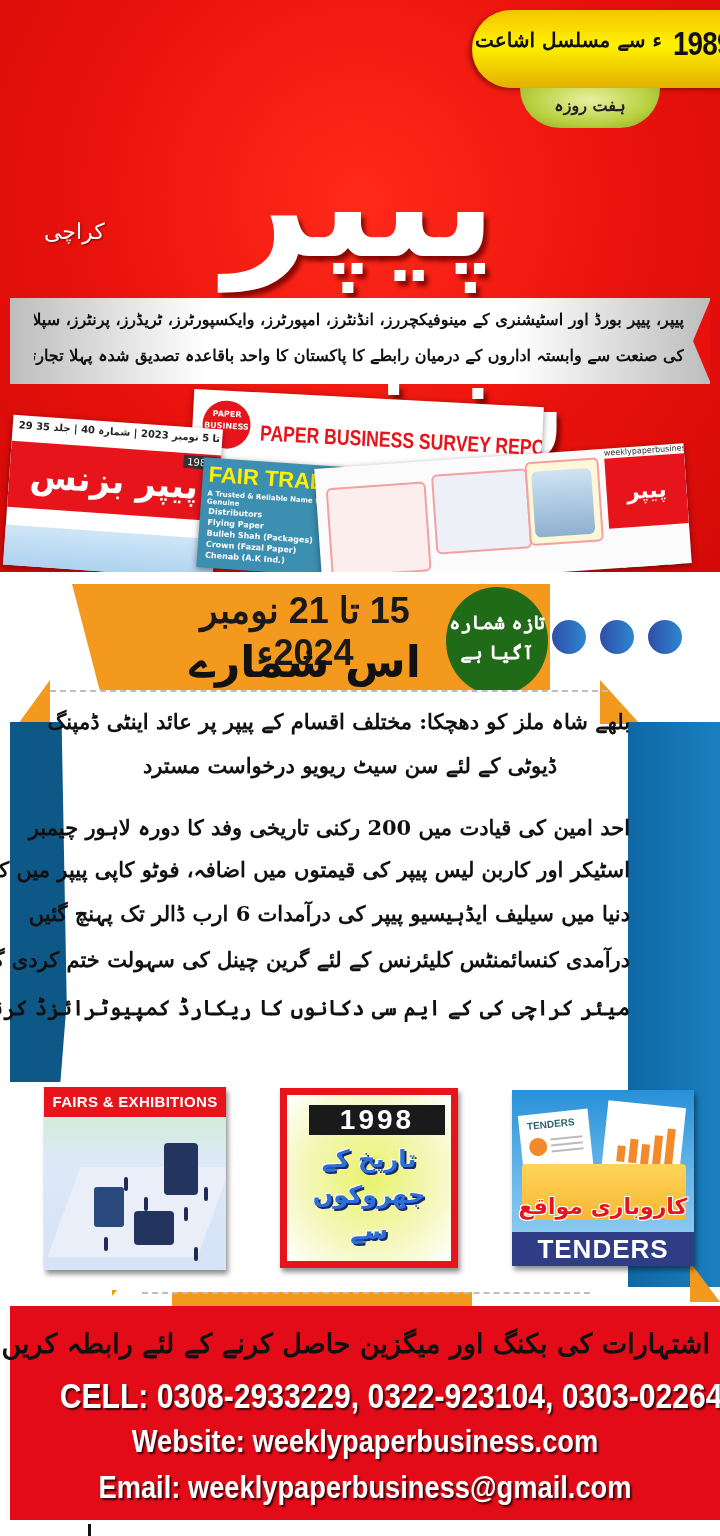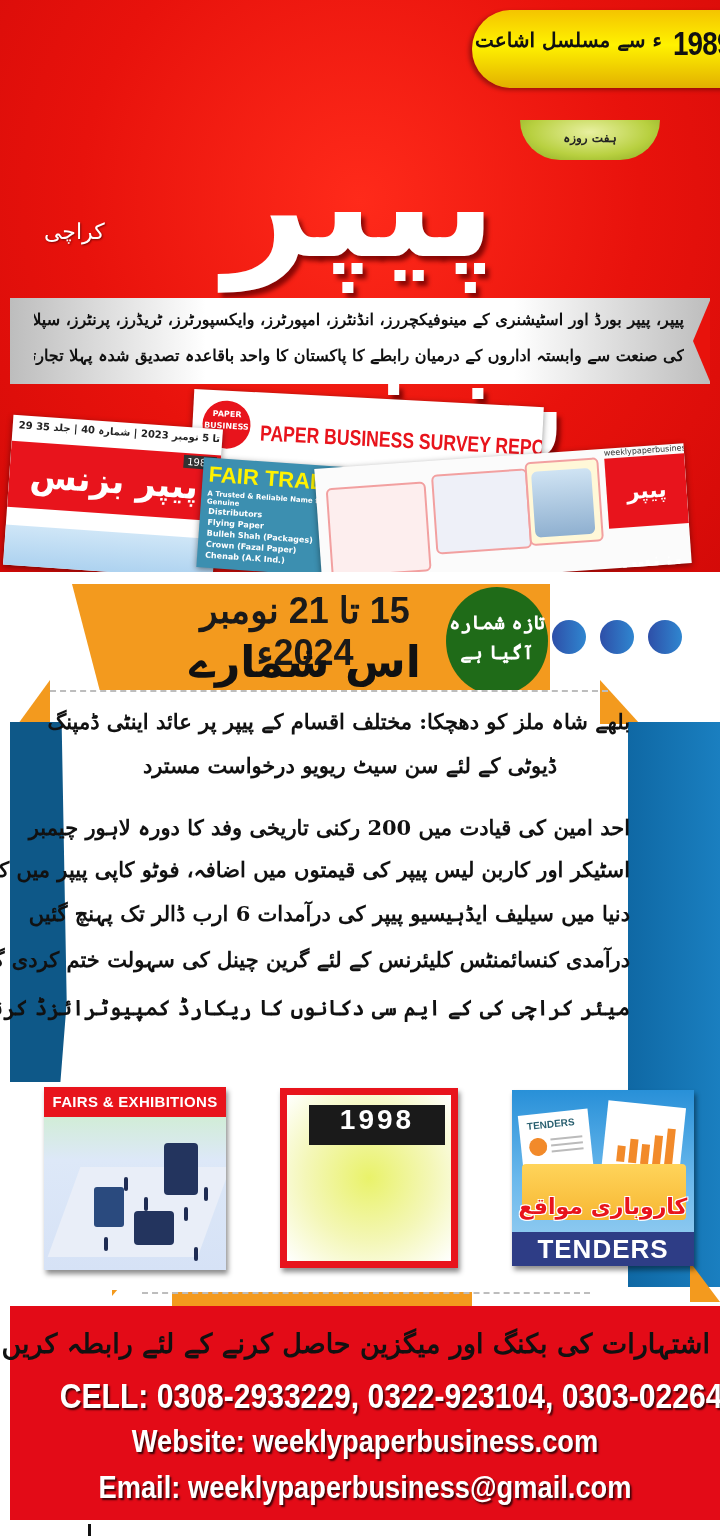--- a/index.html
+++ b/index.html
@@ -35,23 +35,22 @@
   }
   .since-label {
     position: absolute; right: 84px; top: 18px; direction: rtl;
     font-family: "DejaVu Serif", serif; font-weight: bold; font-size: 20px; color: #111;
   }
   .weekly-badge {
     position: absolute; left: 520px; top: 88px; width: 140px; height: 40px;
     background: radial-gradient(ellipse at 50% 30%, #e8f0a0 0%, #b8d040 60%, #8aa820 100%);
     border-radius: 0 0 70px 70px;
     text-align: center; direction: rtl;
-    font-family: "DejaVu Serif", serif; font-weight: bold; font-size: 12px; color: #222;
+    font-family: "DejaVu Serif", serif; font-weight: bold; font-size: 16px; color: #222;
     line-height: 36px;
-    margin-top: 32px;
   }
   .title-main {
     position: absolute; left: 30px; top: 104px; width: 660px; height: 200px;
     direction: rtl; text-align: center;
     font-family: "DejaVu Sans", sans-serif; font-weight: bold; font-size: 150px;
     color: #ffffff; line-height: 200px; letter-spacing: -4px;
     text-shadow: 4px 5px 4px rgba(110,0,0,0.8);
   }
   .title-city {
     position: absolute; left: 44px; top: 184px; direction: rtl;
@@ -161,21 +160,21 @@
   .tile-fairs .bar { position: absolute; left: 0; top: 0; width: 100%; height: 30px; background: #e8141c; color: #fff; font-family: "Liberation Sans", sans-serif; font-weight: bold; font-size: 15px; text-align: center; line-height: 30px; letter-spacing: 0.3px; }
   .tile-fairs .urdu { position: absolute; right: 54px; top: 34px; direction: rtl; font-family: "DejaVu Serif", serif; font-weight: bold; font-size: 19px; color: #ffe000; text-shadow: 1px 1px 0 #c00, -1px -1px 0 #c00, 1px -1px 0 #c00, -1px 1px 0 #c00; }
   .tile-fairs .floor { position: absolute; left: 20px; top: 80px; width: 150px; height: 90px; background: #e9eef8; transform: skewX(-20deg); }
   .tile-fairs .scr1 { position: absolute; left: 120px; top: 56px; width: 34px; height: 52px; background: #23345e; border-radius: 4px; }
   .tile-fairs .scr2 { position: absolute; left: 50px; top: 100px; width: 30px; height: 40px; background: #2a4a7e; border-radius: 3px; }
   .tile-fairs .scr3 { position: absolute; left: 90px; top: 124px; width: 40px; height: 34px; background: #23345e; border-radius: 4px; }
   .tile-fairs .p { position: absolute; width: 4px; height: 14px; background: #1e2c54; border-radius: 2px; }
 
   .tile-1998 { left: 280px; top: 1088px; width: 178px; height: 180px; background: #e8141c; padding: 7px; }
   .tile-1998 .inner { position: absolute; left: 7px; top: 7px; right: 7px; bottom: 7px; background: radial-gradient(ellipse at 50% 50%, #e9f26a 0%, #f4f7b8 55%, #ffffff 100%); }
-  .tile-1998 .year { position: absolute; left: 22px; top: 10px; right: 6px; height: 40px; background: #1a1a1a; color: #fff; font-family: "Liberation Sans", sans-serif; font-weight: bold; font-size: 28px; text-align: center; line-height: 30px; letter-spacing: 3px; }
+  .tile-1998 .year { position: absolute; left: 22px; top: 10px; right: 6px; height: 30px; background: #1a1a1a; color: #fff; font-family: "Liberation Sans", sans-serif; font-weight: bold; font-size: 28px; text-align: center; line-height: 30px; letter-spacing: 3px; }
   .tile-1998 .urdu { position: absolute; left: 0; right: 0; top: 46px; direction: rtl; text-align: center; font-family: "DejaVu Sans", sans-serif; font-weight: bold; font-size: 24px; line-height: 36px; color: #2c6fd8; text-shadow: 2px 2px 0 #1a2a6a, -1px -1px 0 #ffffff; }
 
   .tile-tenders { left: 512px; top: 1090px; width: 182px; height: 176px; background: linear-gradient(180deg,#2890d8 0%,#6ab8ec 50%,#9fd2f2 100%); }
   .tile-tenders .doc1 { position: absolute; left: 10px; top: 22px; width: 70px; height: 84px; background: #fff; transform: rotate(-6deg); }
   .tile-tenders .doc1 .t { position: absolute; left: 8px; top: 6px; font-family: "Liberation Sans", sans-serif; font-weight: bold; font-size: 10px; color: #2a6070; }
   .tile-tenders .doc1 .pie { position: absolute; left: 8px; top: 24px; width: 18px; height: 18px; border-radius: 50%; background: #f28a2a; }
   .tile-tenders .doc1 .ln { position: absolute; left: 30px; height: 2px; width: 32px; background: #bbb; }
   .tile-tenders .doc2 { position: absolute; left: 92px; top: 14px; width: 78px; height: 82px; background: #fff; transform: rotate(6deg); }
   .tile-tenders .doc2 .bar { position: absolute; bottom: 22px; width: 8px; background: #f28a2a; }
   .tile-tenders .folder { position: absolute; left: 10px; top: 74px; width: 164px; height: 56px; background: linear-gradient(180deg,#ffd45a,#f7b733); border-radius: 4px; }
@@ -293,20 +292,25 @@
   <span class="p" style="left:140px;top:120px;"></span>
   <span class="p" style="left:160px;top:100px;"></span>
   <span class="p" style="left:60px;top:150px;"></span>
   <span class="p" style="left:150px;top:160px;"></span>
   <div class="bar">FAIRS &amp; EXHIBITIONS</div>
 </div>
 
 <div class="tile tile-1998">
   <div class="inner">
     <div class="year">1998</div>
+    <div class="urdu">
+      <div>تاریخ کے</div>
+      <div>جھروکوں</div>
+      <div>سے</div>
+    </div>
   </div>
 </div>
 
 <div class="tile tile-tenders">
   <div class="doc1">
     <div class="t">TENDERS</div>
     <div class="pie"></div>
     <div class="ln" style="top:26px;"></div>
     <div class="ln" style="top:32px;"></div>
     <div class="ln" style="top:38px;"></div>

